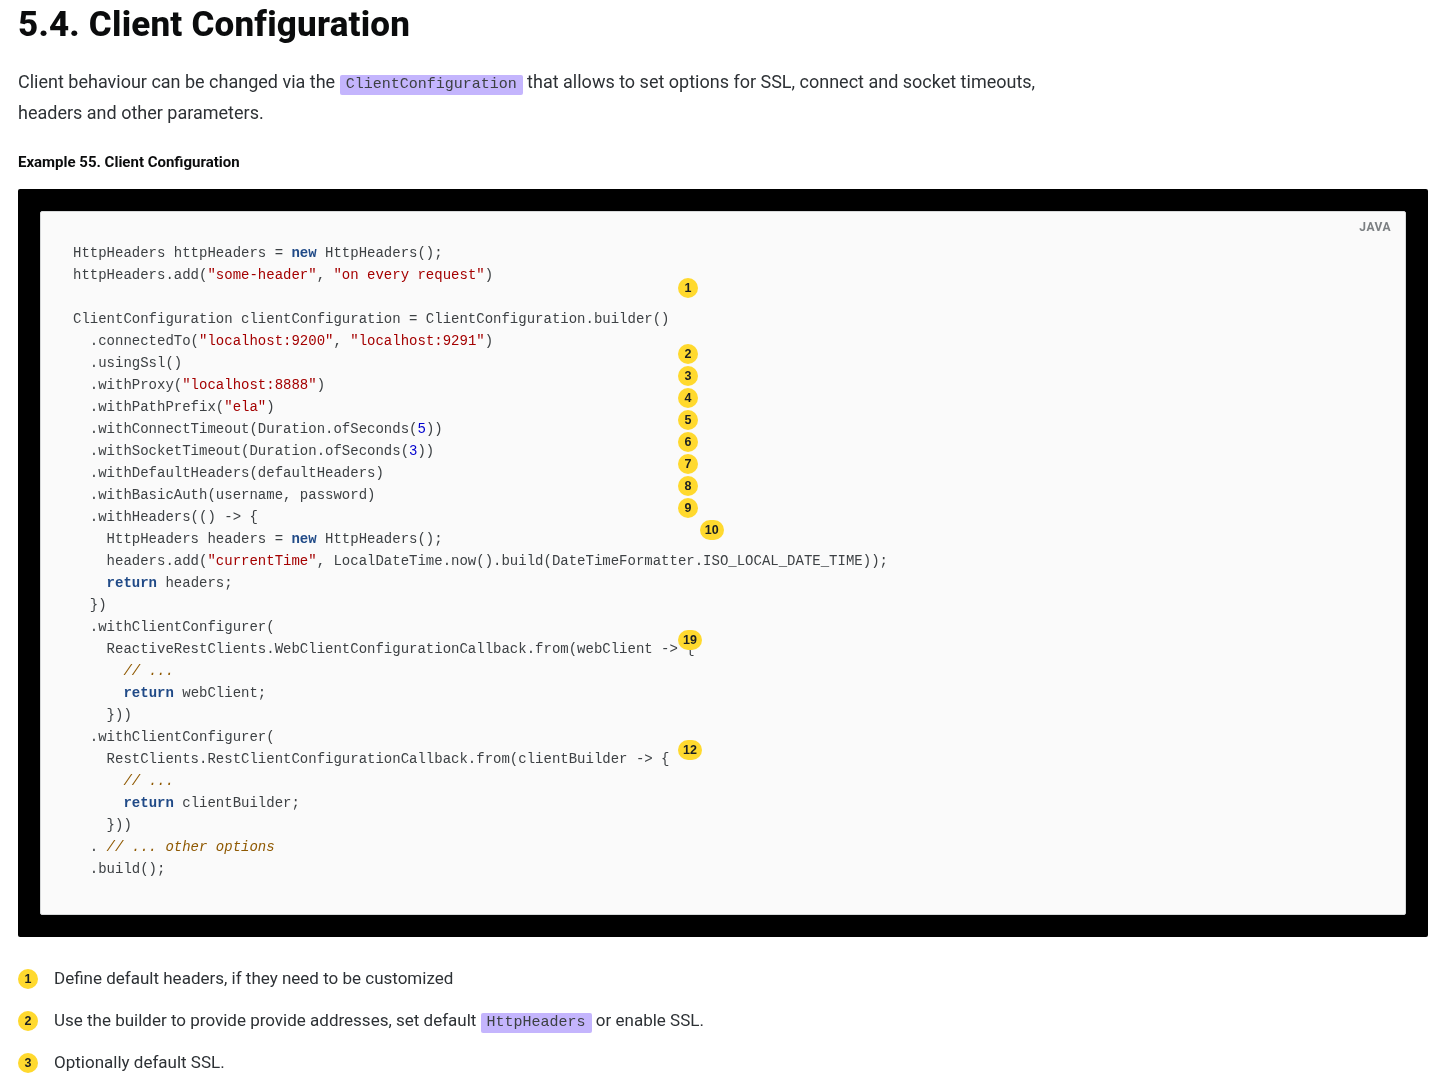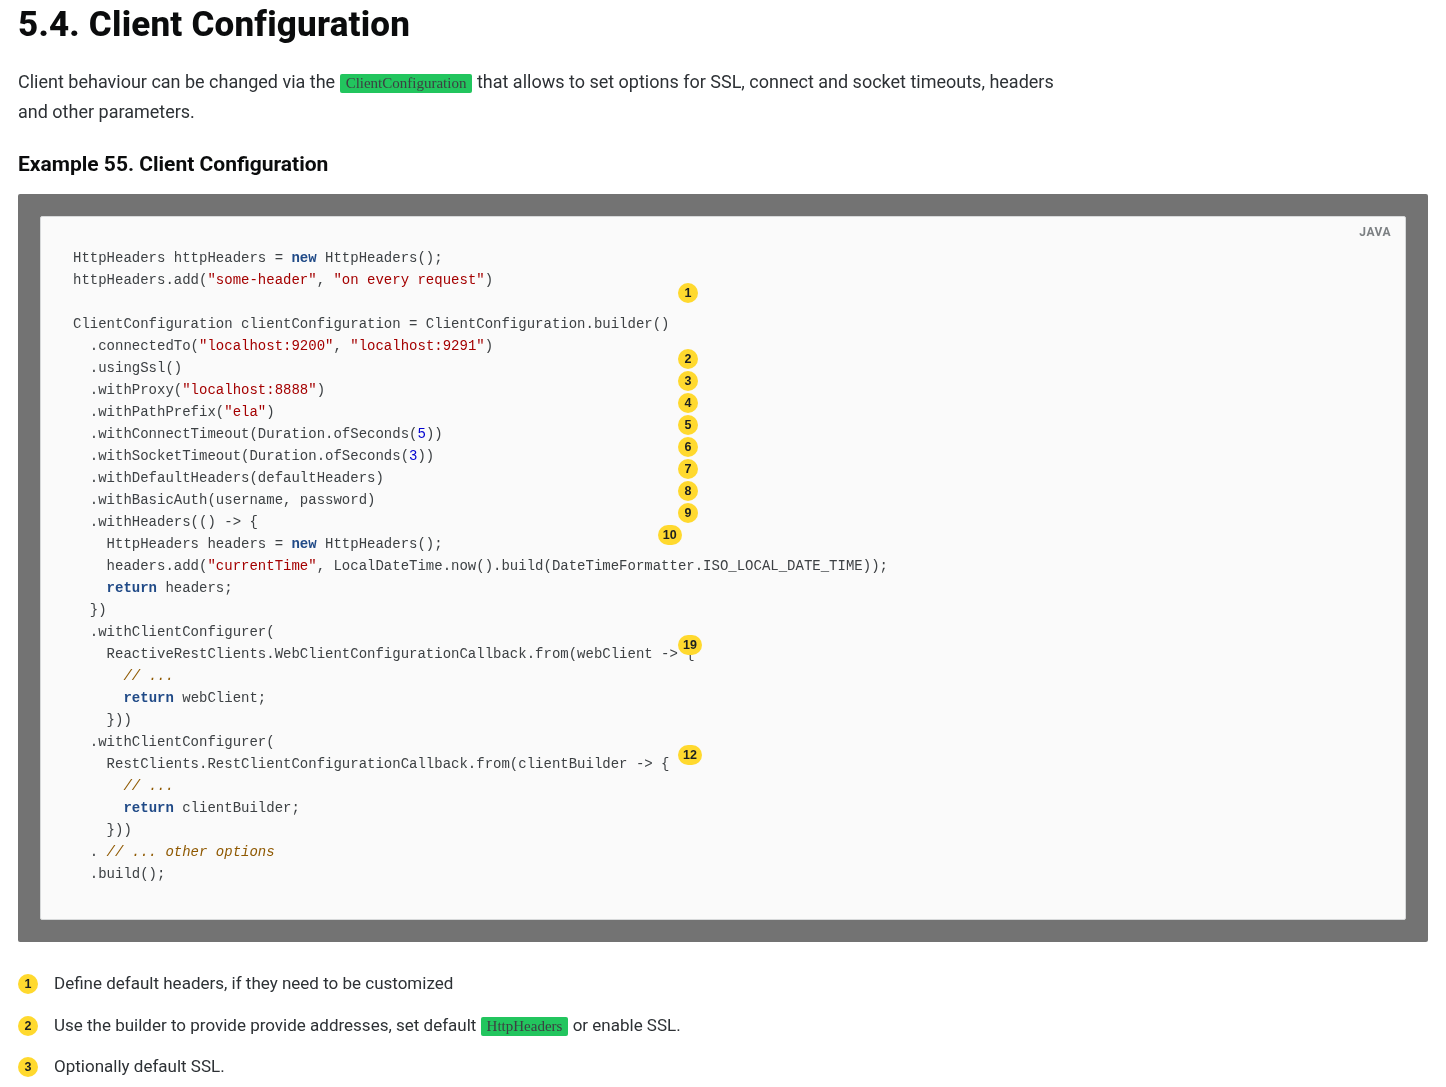--- a/index.html
+++ b/index.html
@@ -22,36 +22,36 @@
     color: #0b0c0d;
   }
   p.intro {
     font-size: 18px;
     line-height: 1.65;
     color: #2d3135;
     margin: 0 0 26px 0;
     max-width: 1040px;
   }
   code.inline {
-    font-family: Liberation Serif, serif;
+    font-family: Liberation Mono, monospace;
     font-size: 15px;
-    background: #22c55e;
+    background: #c4b5fd;
     padding: 1px 6px 2px 6px;
     border-radius: 2px;
     color: #3c4042;
     text-align: right;
   }
   .example-title {
-    font-size: 21px;
+    font-size: 15px;
     font-weight: 700;
     color: #0b0c0d;
     margin: 0 0 18px 0;
   }
   .example-block {
-    background: #737373;
+    background: #000000;
     padding: 22px;
     border-radius: 2px;
     margin-bottom: 28px;
   }
   .code-panel {
     position: relative;
     background: #fafafa;
     border: 1px solid #d7d9da;
     border-radius: 2px;
     padding: 20px 22px 24px 22px;
@@ -148,21 +148,21 @@
 <span></span>
 <span>ClientConfiguration clientConfiguration = ClientConfiguration.builder()</span>
 <span>  .connectedTo(</span><span class="str">"localhost:9200"</span><span>, </span><span class="str">"localhost:9291"</span><span>)</span><span class="callout-anchor"><span class="conum" style="left: 184.906px;">2</span></span>
 <span>  .usingSsl()</span><span class="callout-anchor"><span class="conum" style="left: 495.781px;">3</span></span>
 <span>  .withProxy(</span><span class="str">"localhost:8888"</span><span>)</span><span class="callout-anchor"><span class="conum" style="left: 352.953px;">4</span></span>
 <span>  .withPathPrefix(</span><span class="str">"ela"</span><span>)</span><span class="callout-anchor"><span class="conum" style="left: 403.344px;">5</span></span>
 <span>  .withConnectTimeout(Duration.ofSeconds(</span><span class="num">5</span><span>))</span><span class="callout-anchor"><span class="conum" style="left: 235.312px;">6</span></span>
 <span>  .withSocketTimeout(Duration.ofSeconds(</span><span class="num">3</span><span>))</span><span class="callout-anchor"><span class="conum" style="left: 243.719px;">7</span></span>
 <span>  .withDefaultHeaders(defaultHeaders)</span><span class="callout-anchor"><span class="conum" style="left: 294.141px;">8</span></span>
 <span>  .withBasicAuth(username, password)</span><span class="callout-anchor"><span class="conum" style="left: 302.547px;">9</span></span>
-<span>  .withHeaders(() -&gt; {</span><span class="callout-anchor"><span class="conum" style="left: 400px;">10</span></span>
+<span>  .withHeaders(() -&gt; {</span><span class="callout-anchor"><span class="conum" style="left: 442px;">10</span></span>
 <span>    HttpHeaders headers = </span><span class="kw">new</span><span> HttpHeaders();</span>
 <span>    headers.add(</span><span class="str">"currentTime"</span><span>, LocalDateTime.now().build(DateTimeFormatter.ISO_LOCAL_DATE_TIME));</span>
 <span>    </span><span class="kw">return</span><span> headers;</span>
 <span>  })</span>
 <span>  .withClientConfigurer(</span><span class="callout-anchor"><span class="conum" style="left: 403.359px;">19</span></span>
 <span>    ReactiveRestClients.WebClientConfigurationCallback.from(webClient -&gt; {</span>
 <span>      </span><span class="cm">// ...</span>
 <span>      </span><span class="kw">return</span><span> webClient;</span>
 <span>    }))</span>
 <span>  .withClientConfigurer(</span><span class="callout-anchor"><span class="conum" style="left: 403.359px;">12</span></span>

